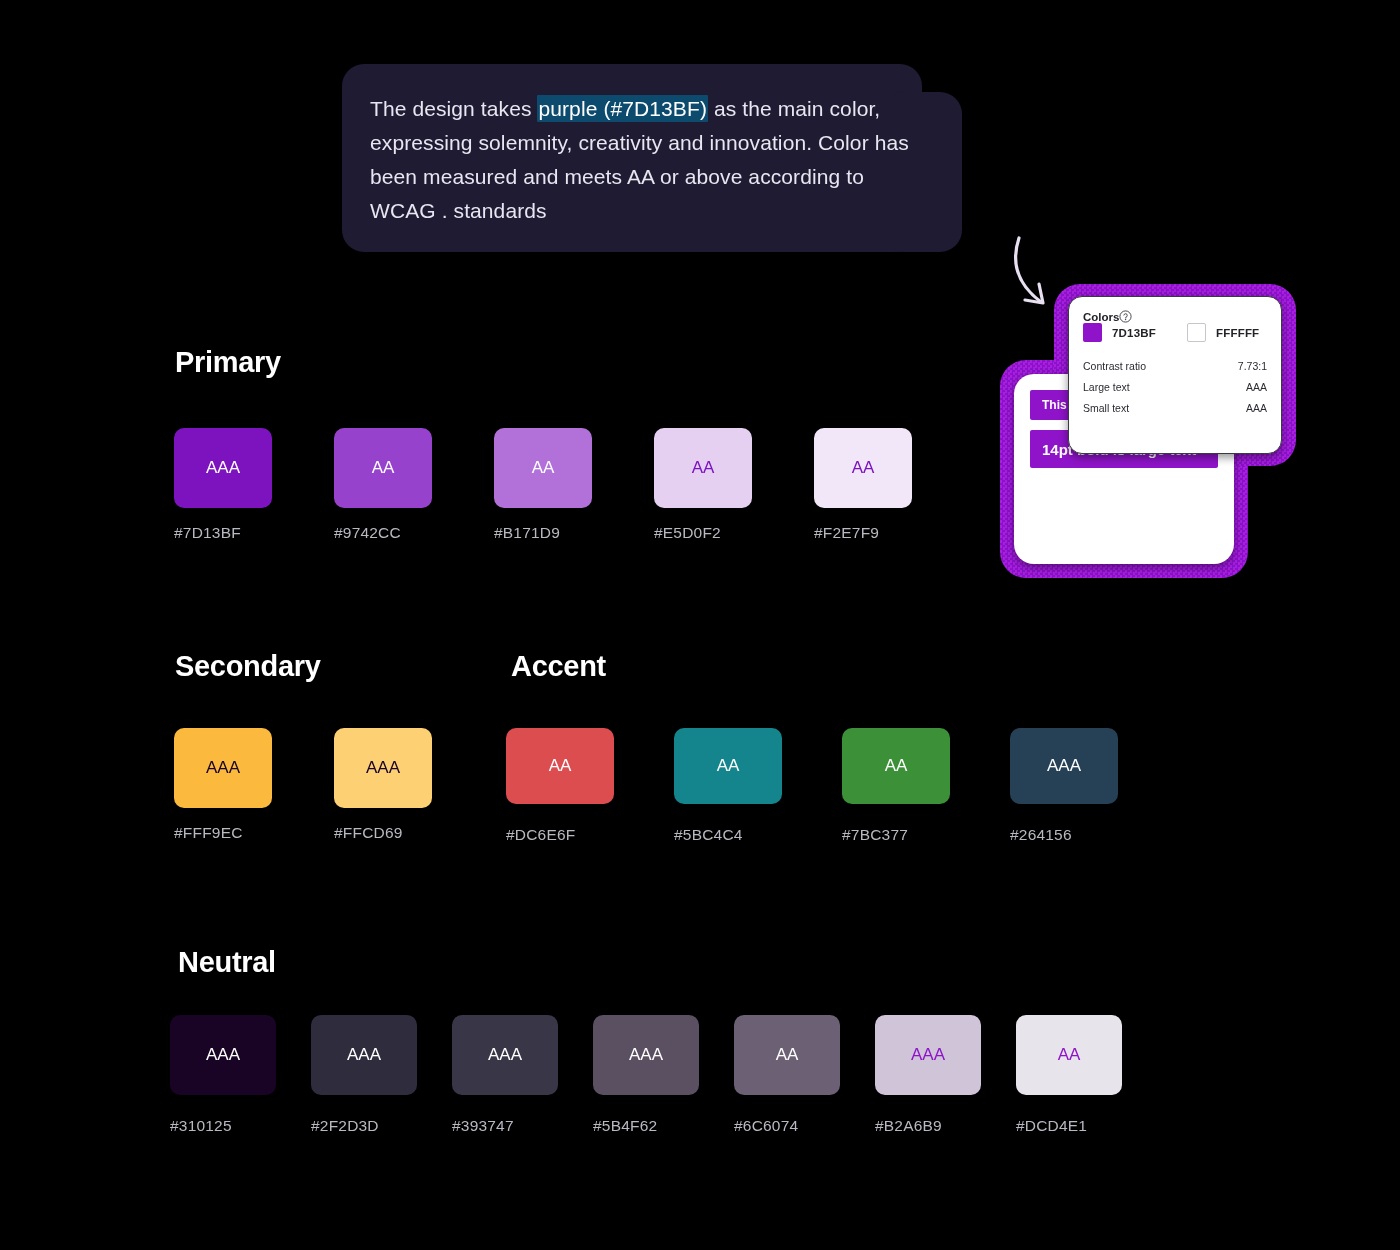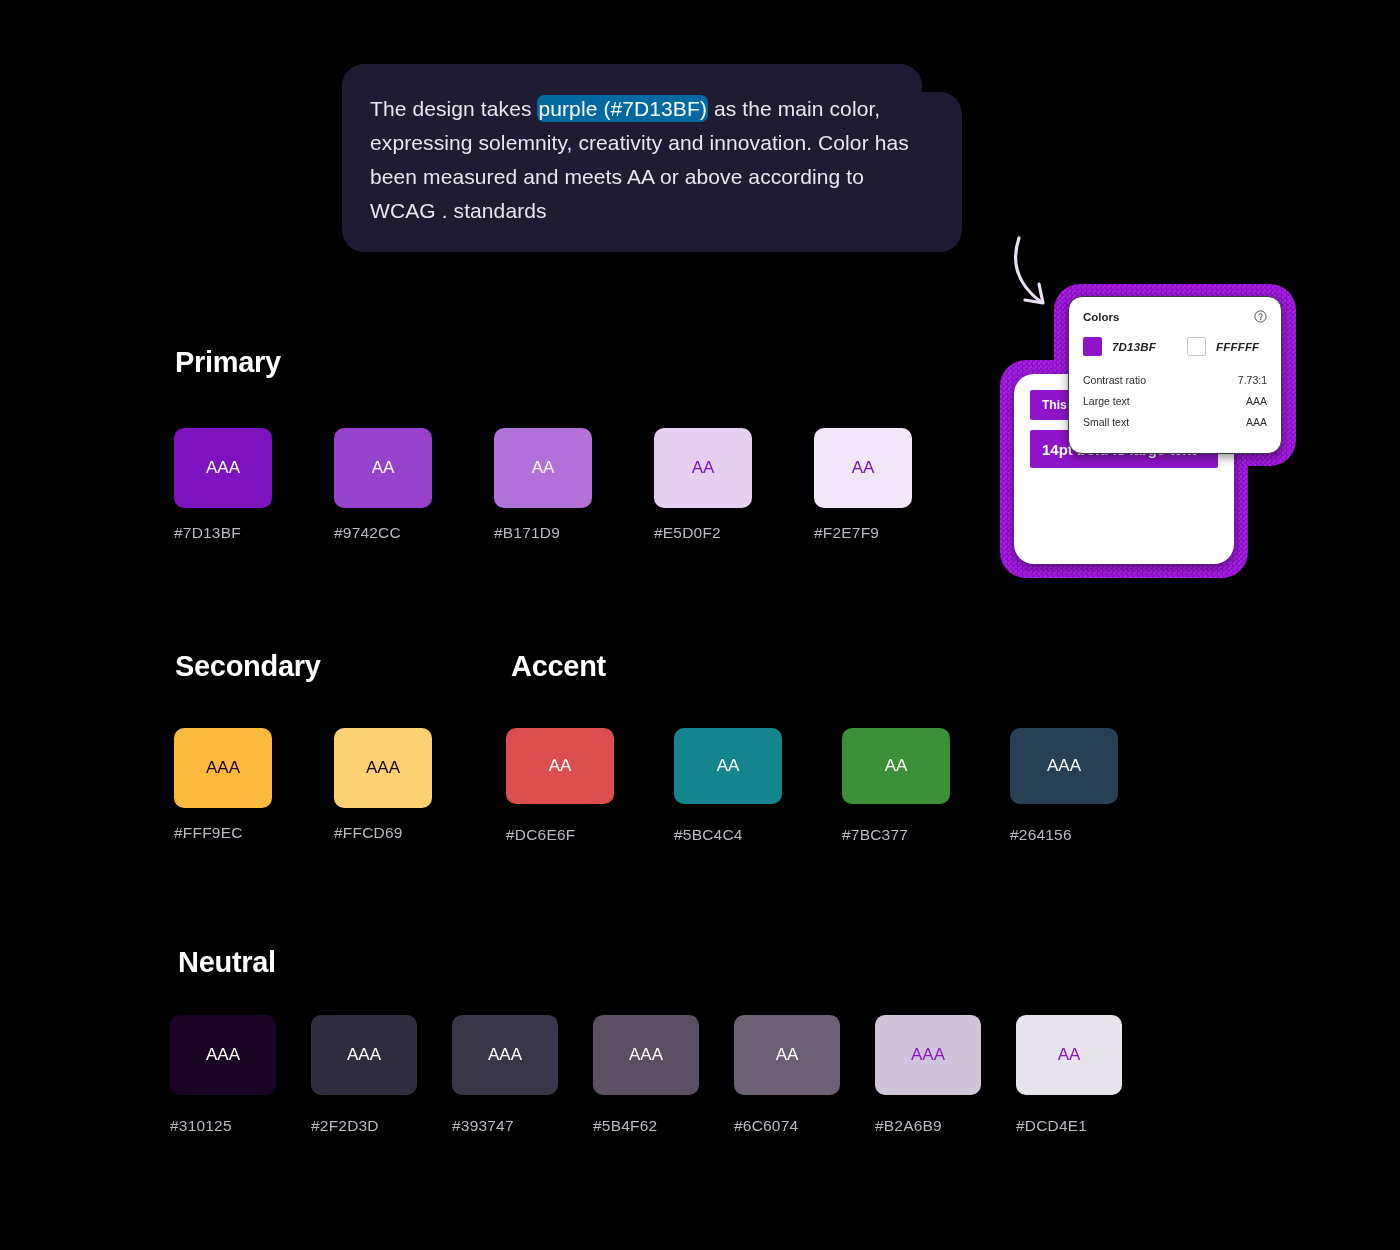--- a/index.html
+++ b/index.html
@@ -42,24 +42,24 @@
     left: 28px;
     top: 28px;
     width: 560px;
     color: #e8e6f0;
     font-size: 21px;
     line-height: 34px;
     letter-spacing: 0.1px;
     z-index: 3;
   }
   #callout-text .hl {
-    background: #0369a1;
+    background: #0c4a6e;
     color: #ffffff;
     padding: 2px 1px;
-    border-radius: 7px;
+    border-radius: 1px;
   }
 
   
   #arrow-annotation {
     position: absolute;
     left: 1005px;
     top: 232px;
     width: 80px;
     height: 88px;
     z-index: 4;
@@ -177,23 +177,22 @@
   #colors-panel {
     left: 70px; top: 24px;
     width: 214px; height: 158px;
     padding: 13px 14px;
     border-radius: 14px;
     border: 1.5px solid #3a3a44;
     z-index: 5;
   }
   #colors-panel-header {
     display: flex;
-    justify-content: space-between;
-    align-items: center;
-    margin-bottom: 14px;
+    justify-content: flex-start;
+    align-items: center;
   }
   #colors-panel-title {
     font-size: 11.5px;
     font-weight: bold;
     color: #222228;
   }
   #help-icon-wrap { line-height: 0; }
 
   #colors-panel-swatches {
     display: flex;
@@ -209,21 +208,20 @@
     border-radius: 2px;
     margin-right: 10px;
   }
   .panel-chip.filled { background: #8f14c9; }
   .panel-chip.empty  { background: #ffffff; border: 1.3px solid #c6c6cc; }
   .panel-color-label {
     font-size: 11.5px;
     font-weight: bold;
     color: #222228;
     letter-spacing: 0.2px;
-    font-style: italic;
   }
 
   .metric-row {
     display: flex;
     justify-content: space-between;
     align-items: center;
     margin-bottom: 9px;
     font-size: 10.5px;
     color: #2b2b33;
   }

